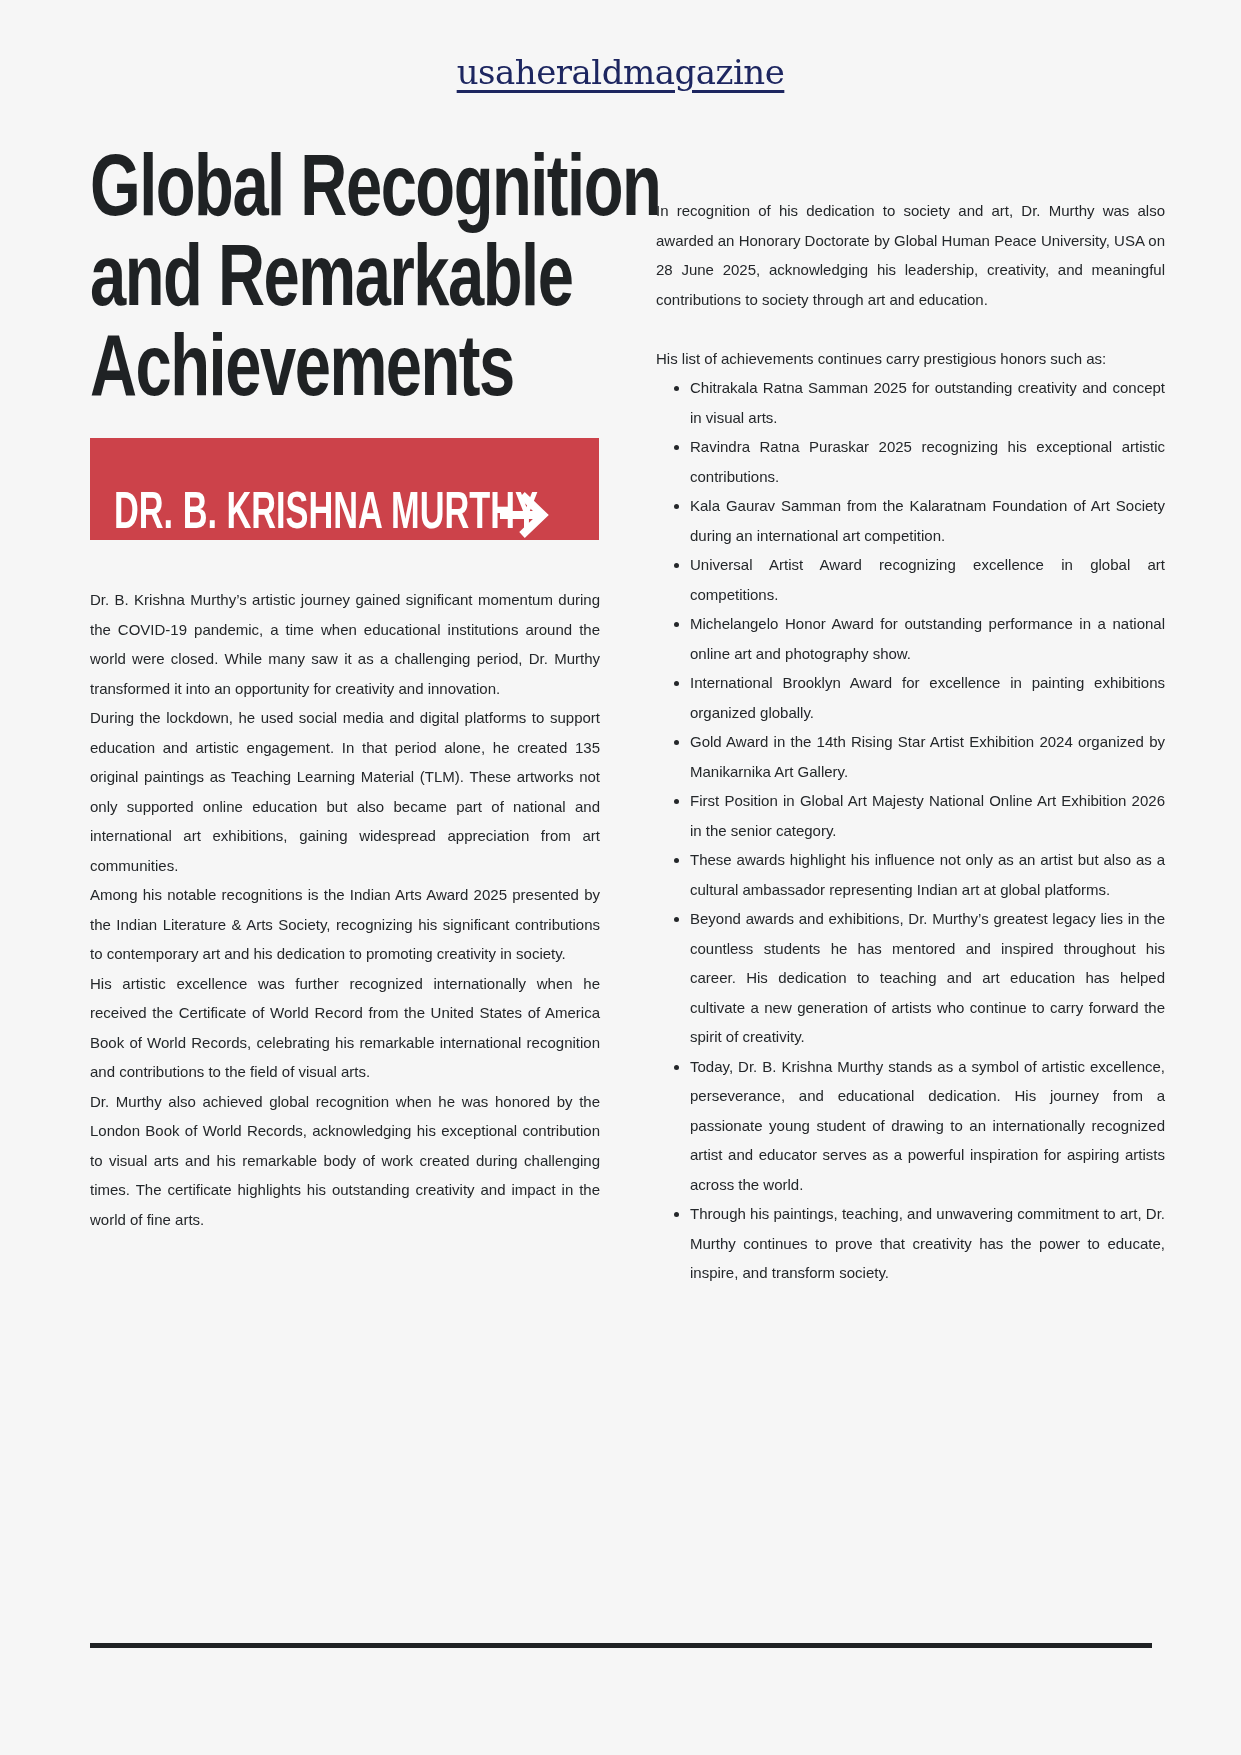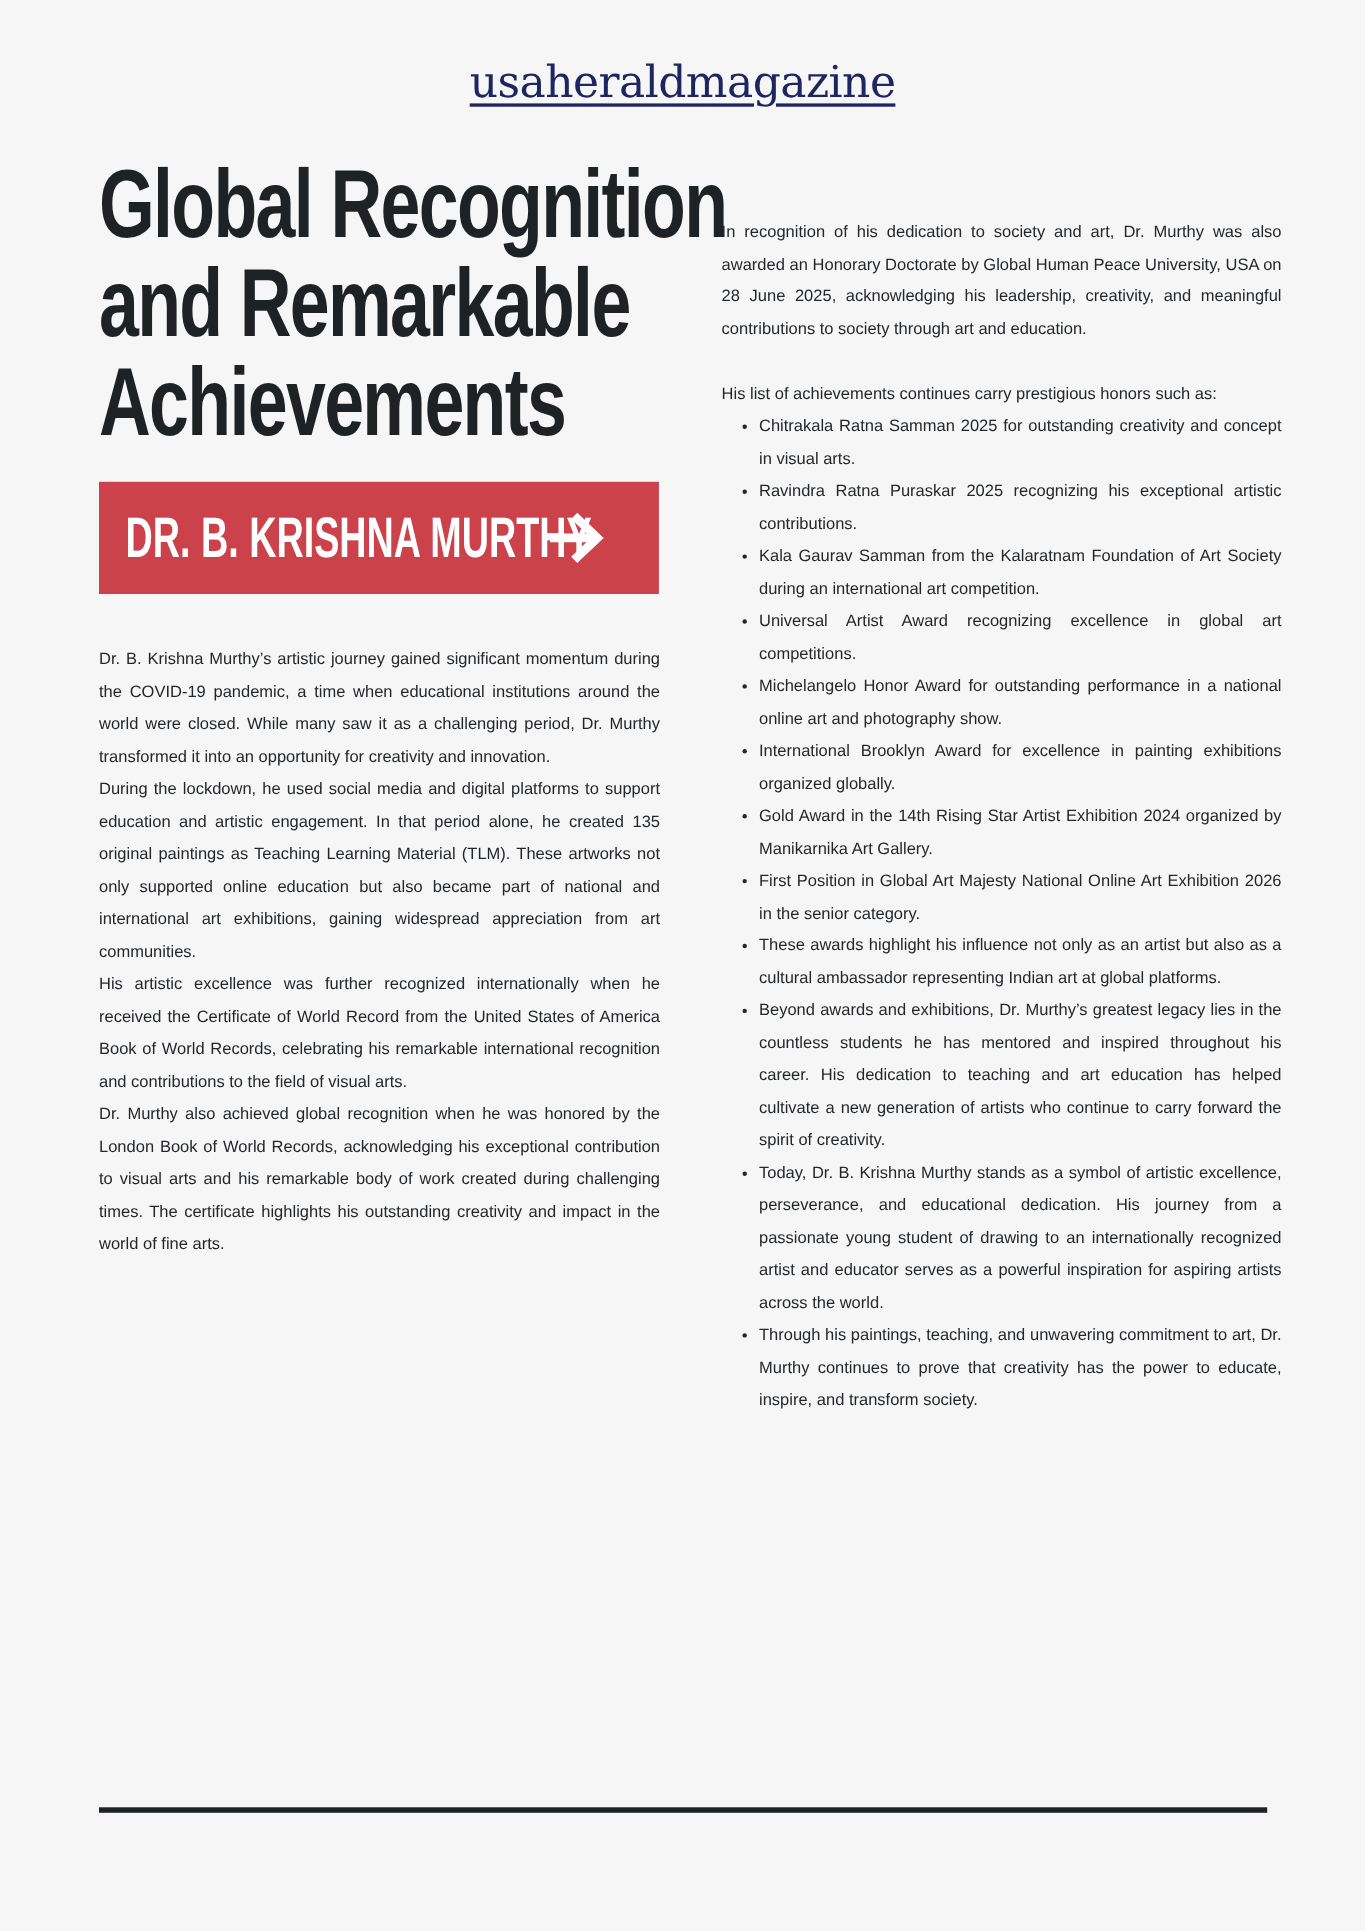--- a/index.html
+++ b/index.html
@@ -17,21 +17,21 @@
   }
   .masthead {
     position: absolute;
     top: 52px;
     left: 0;
     width: 1241px;
     text-align: center;
   }
   .masthead a {
     font-family: "DejaVu Serif", "Liberation Serif", serif;
-    font-size: 40px;
+    font-size: 34px;
     color: #1d2660;
     text-decoration: underline;
     text-decoration-thickness: 3px;
     text-underline-offset: 6px;
     letter-spacing: -0.5px;
   }
   .col-left {
     position: absolute;
     left: 90px;
     top: 140px;
@@ -55,21 +55,21 @@
     transform-origin: left top;
     width: 700px;
     white-space: nowrap;
   }
   .name-banner {
     margin-top: 28px;
     width: 509px;
     height: 102px;
     background: #cc424a;
     display: flex;
-    align-items: center;
+    align-items: flex-end;
     box-sizing: border-box;
     padding-left: 24px;
     cursor: pointer;
   }
   .name-banner .name {
     font-family: "Liberation Sans", "DejaVu Sans", sans-serif;
     font-weight: bold;
     font-size: 52px;
     color: #ffffff;
     transform: scaleX(0.66);
@@ -139,20 +139,21 @@
       <svg width="54" height="50" viewBox="0 0 54 50">
         <line x1="2" y1="25" x2="44" y2="25" stroke="#ffffff" stroke-width="8"></line>
         <polyline points="24,5 45,25 24,45" fill="none" stroke="#ffffff" stroke-width="8" stroke-linejoin="miter"></polyline>
       </svg>
     </span>
   </div>
 
   <div class="body-text left-body">
     <p>Dr. B. Krishna Murthy’s artistic journey gained significant momentum during the COVID-19 pandemic, a time when educational institutions around the world were closed. While many saw it as a challenging period, Dr. Murthy transformed it into an opportunity for creativity and innovation.</p>
     <p>During the lockdown, he used social media and digital platforms to support education and artistic engagement. In that period alone, he created 135 original paintings as Teaching Learning Material (TLM). These artworks not only supported online education but also became part of national and international art exhibitions, gaining widespread appreciation from art communities.</p>
+    <p>Among his notable recognitions is the Indian Arts Award 2025 presented by the Indian Literature &amp; Arts Society, recognizing his significant contributions to contemporary art and his dedication to promoting creativity in society.</p>
     <p>His artistic excellence was further recognized internationally when he received the Certificate of World Record from the United States of America Book of World Records, celebrating his remarkable international recognition and contributions to the field of visual arts.</p>
     <p>Dr. Murthy also achieved global recognition when he was honored by the London Book of World Records, acknowledging his exceptional contribution to visual arts and his remarkable body of work created during challenging times. The certificate highlights his outstanding creativity and impact in the world of fine arts.</p>
   </div>
 </section>
 
 <section class="col-right body-text right-body">
   <p>In recognition of his dedication to society and art, Dr. Murthy was also awarded an Honorary Doctorate by Global Human Peace University, USA on 28 June 2025, acknowledging his leadership, creativity, and meaningful contributions to society through art and education.</p>
   <p class="gap">His list of achievements continues carry prestigious honors such as:</p>
   <ul>
     <li>Chitrakala Ratna Samman 2025 for outstanding creativity and concept in visual arts.</li>

